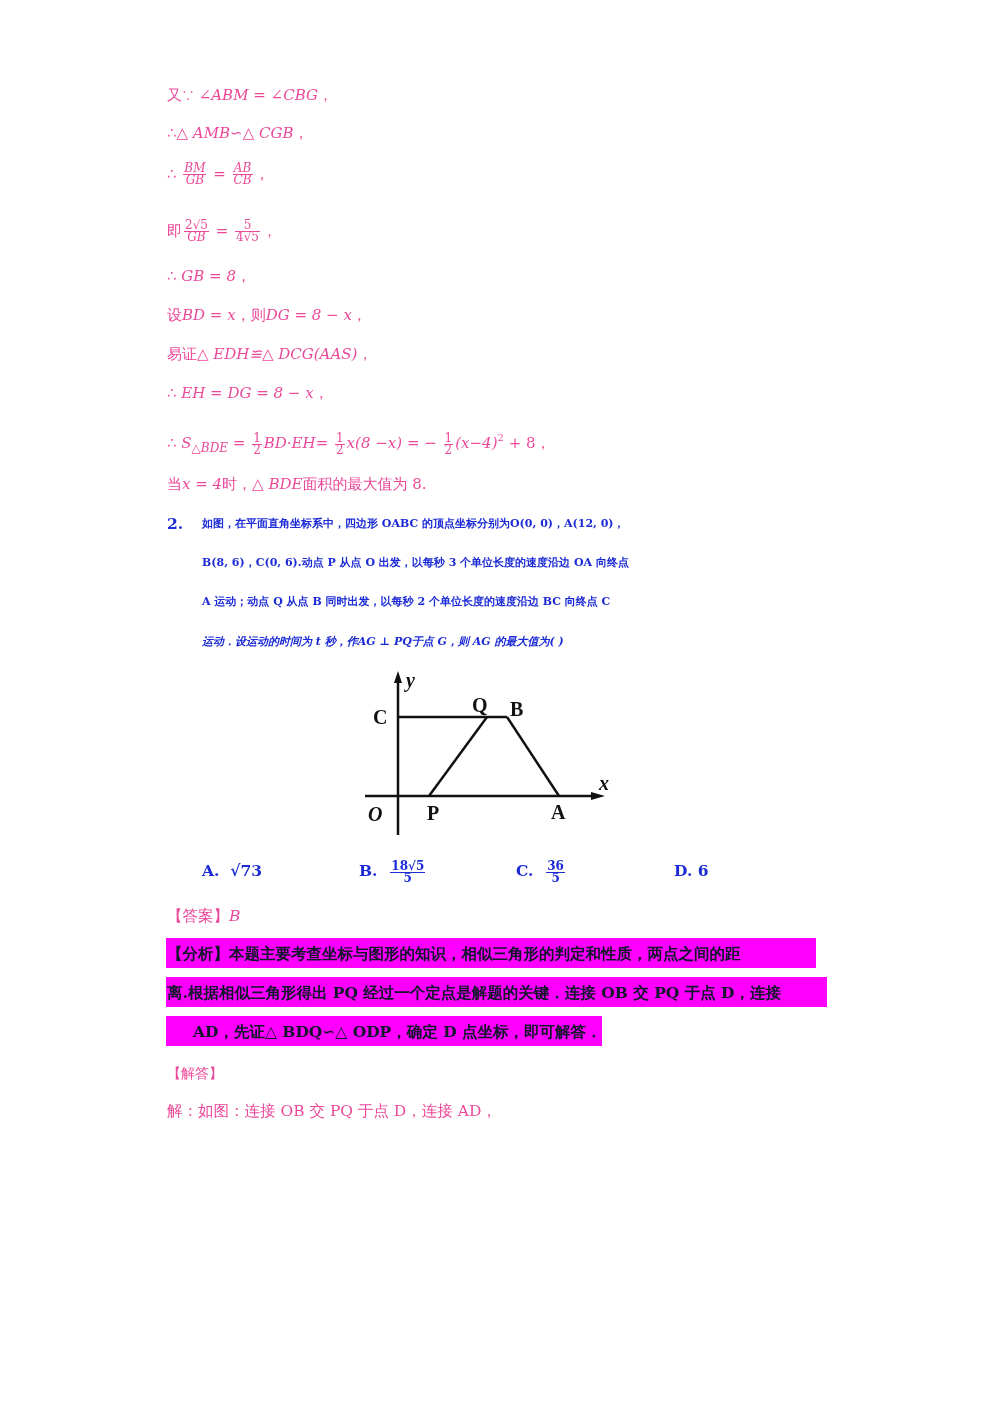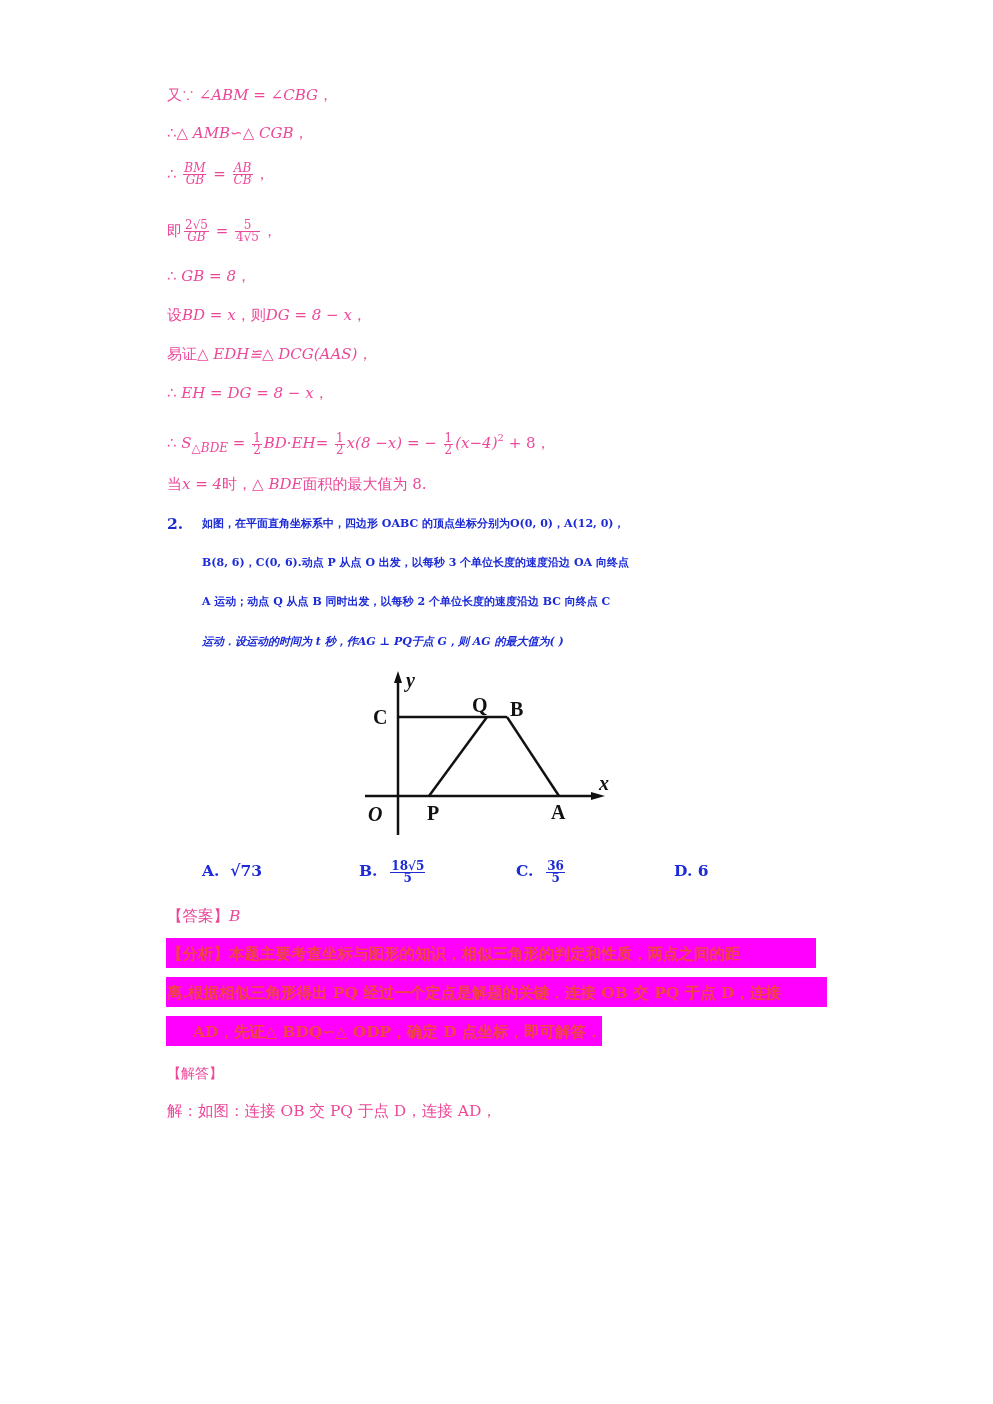--- a/index.html
+++ b/index.html
@@ -10,21 +10,21 @@
   .blue { color: #1c2bd6; font-weight: bold; }
   i.m { font-style: italic; font-family: "DejaVu Serif", serif; }
   .frac { display: inline-block; vertical-align: middle; text-align: center; font-size: 12px; line-height: 11px; margin: 0 2px; }
   .frac .num { display: block; border-bottom: 1.3px solid currentColor; padding: 0 1px; }
   .frac .den { display: block; padding: 0 1px; }
   .sub { font-size: 12px; vertical-align: -4px; }
   .sup { font-size: 10px; vertical-align: 7px; }
   .qnum { position: absolute; left: 167px; }
   .qline { position: absolute; left: 202px; white-space: nowrap; font-size: 11px; line-height: 20px; }
   .hl { position: absolute; left: 166px; height: 30px; background: #ff00ff; }
-  .hltext { position: absolute; left: 167px; white-space: nowrap; font-size: 15.5px; line-height: 20px; color: #ef4444; font-weight: bold; }
+  .hltext { position: absolute; left: 167px; white-space: nowrap; font-size: 15.5px; line-height: 20px; color: #0f172a; font-weight: bold; }
   .opt { position: absolute; top: 860px; font-size: 15.5px; line-height: 22px; }
   svg text { font-family: "Liberation Serif", "DejaVu Serif", serif; font-weight: bold; }
 </style>
 </head>
 <body>
 
 <div class="line red" style="top:85px;">
   <span>又∵ </span><i class="m">∠ABM = ∠CBG</i><span>，</span>
 </div>
 <div class="line red" style="top:123px;">

